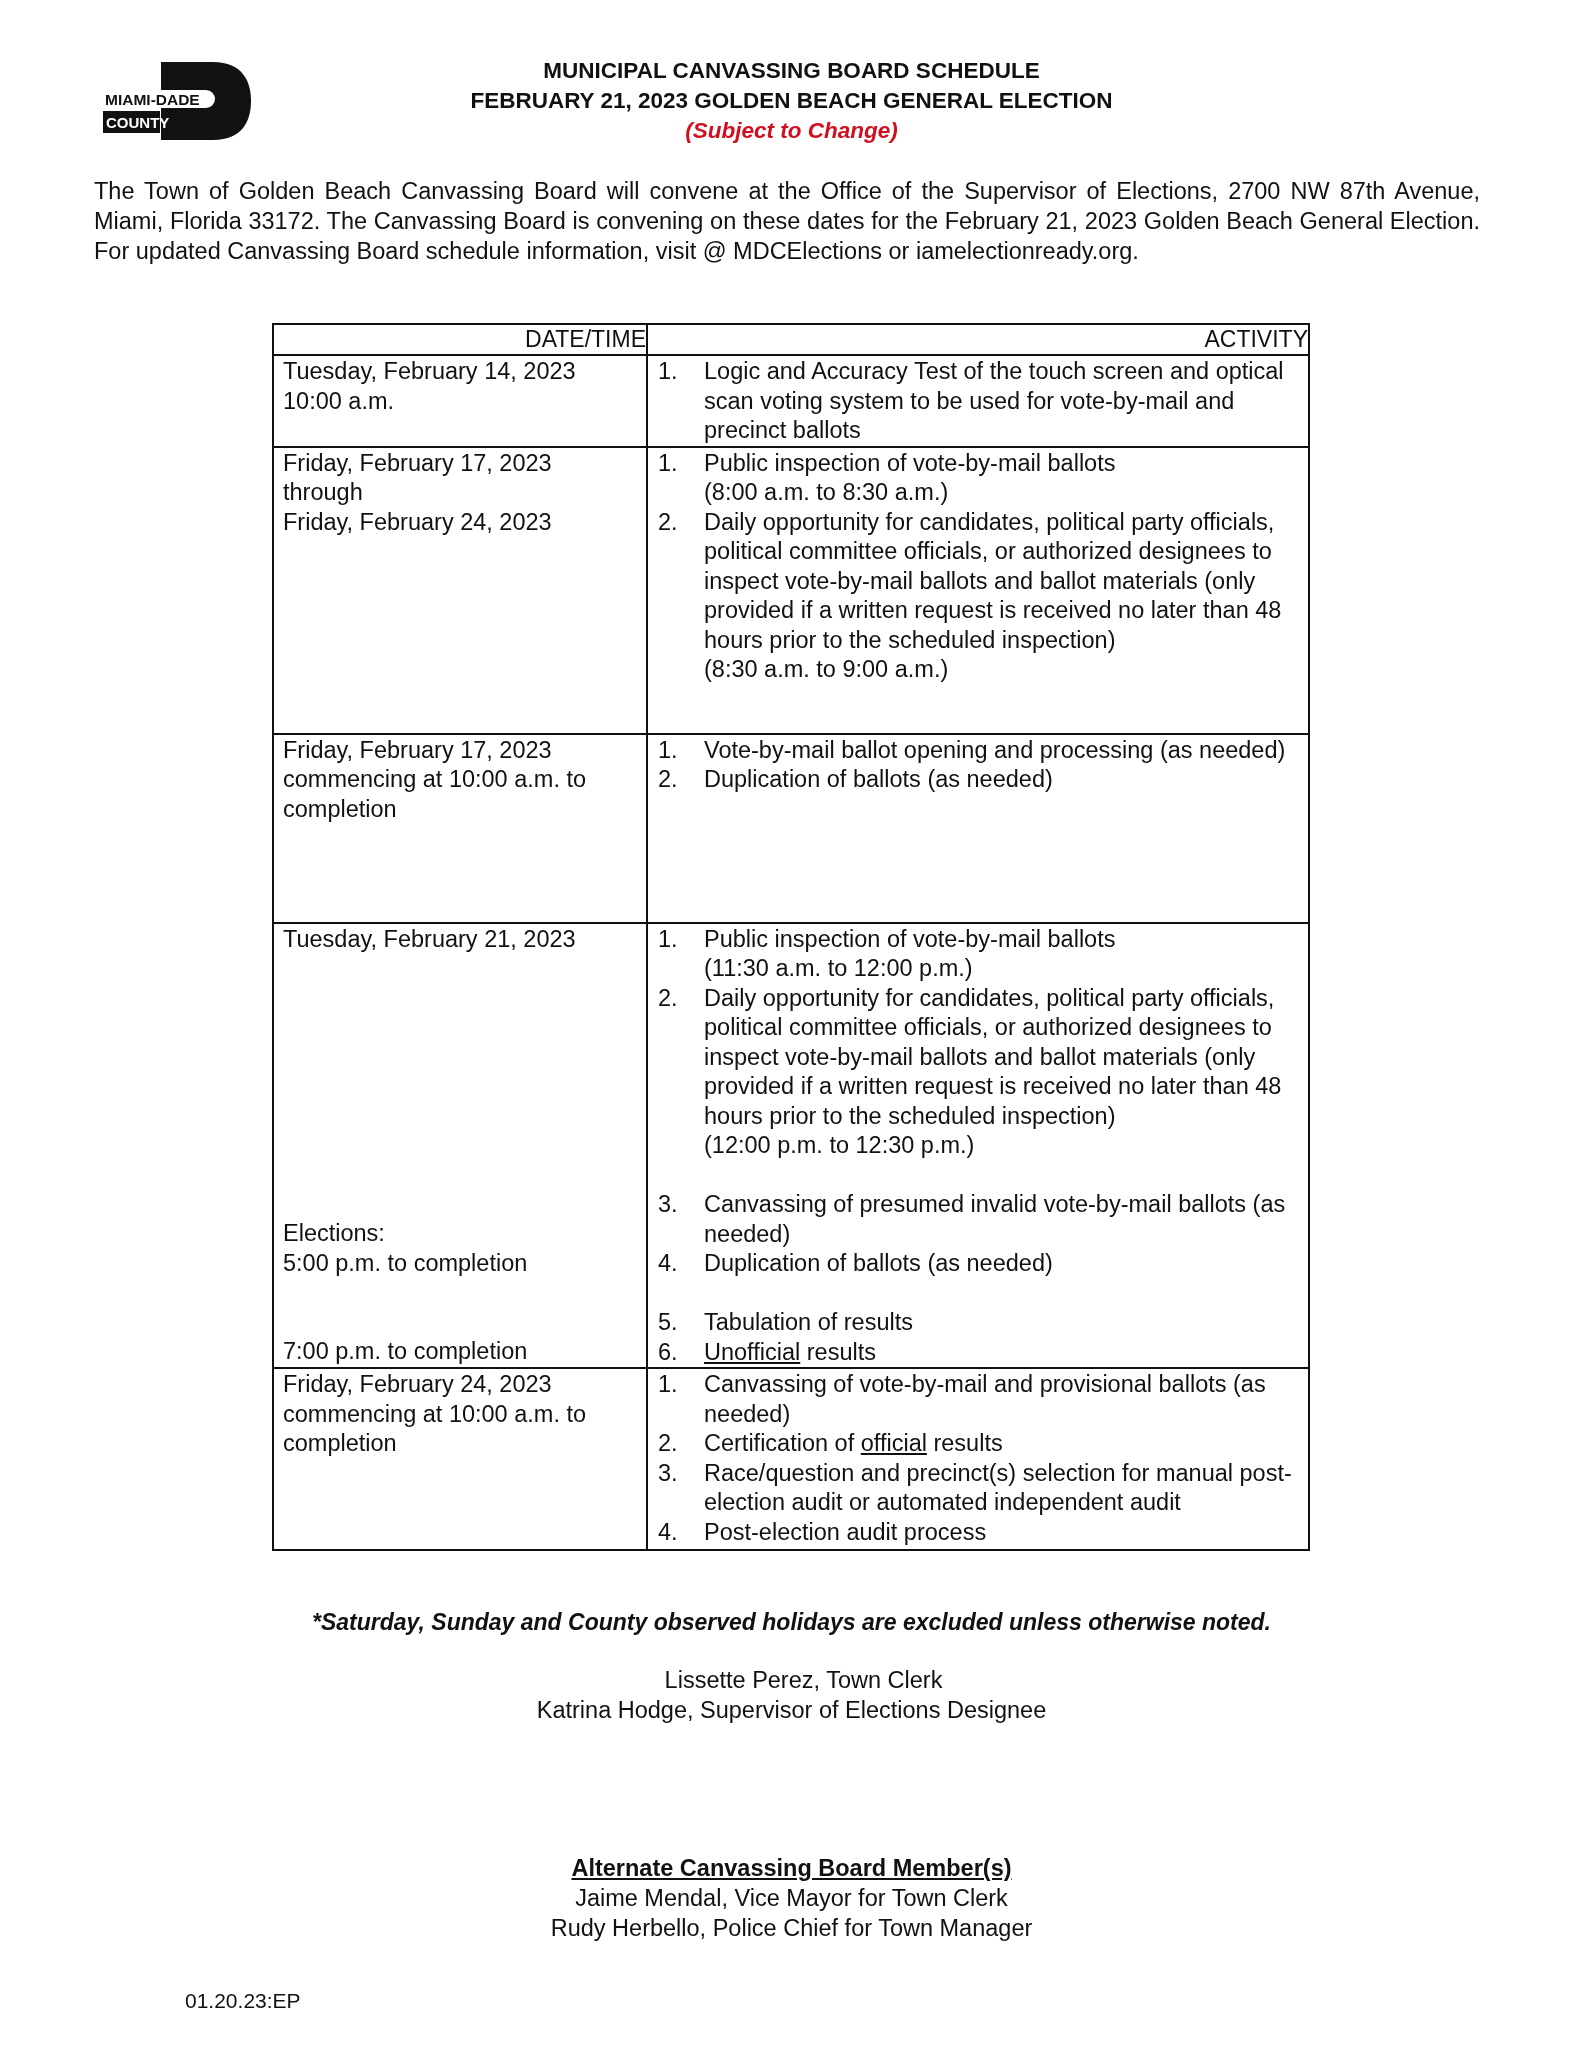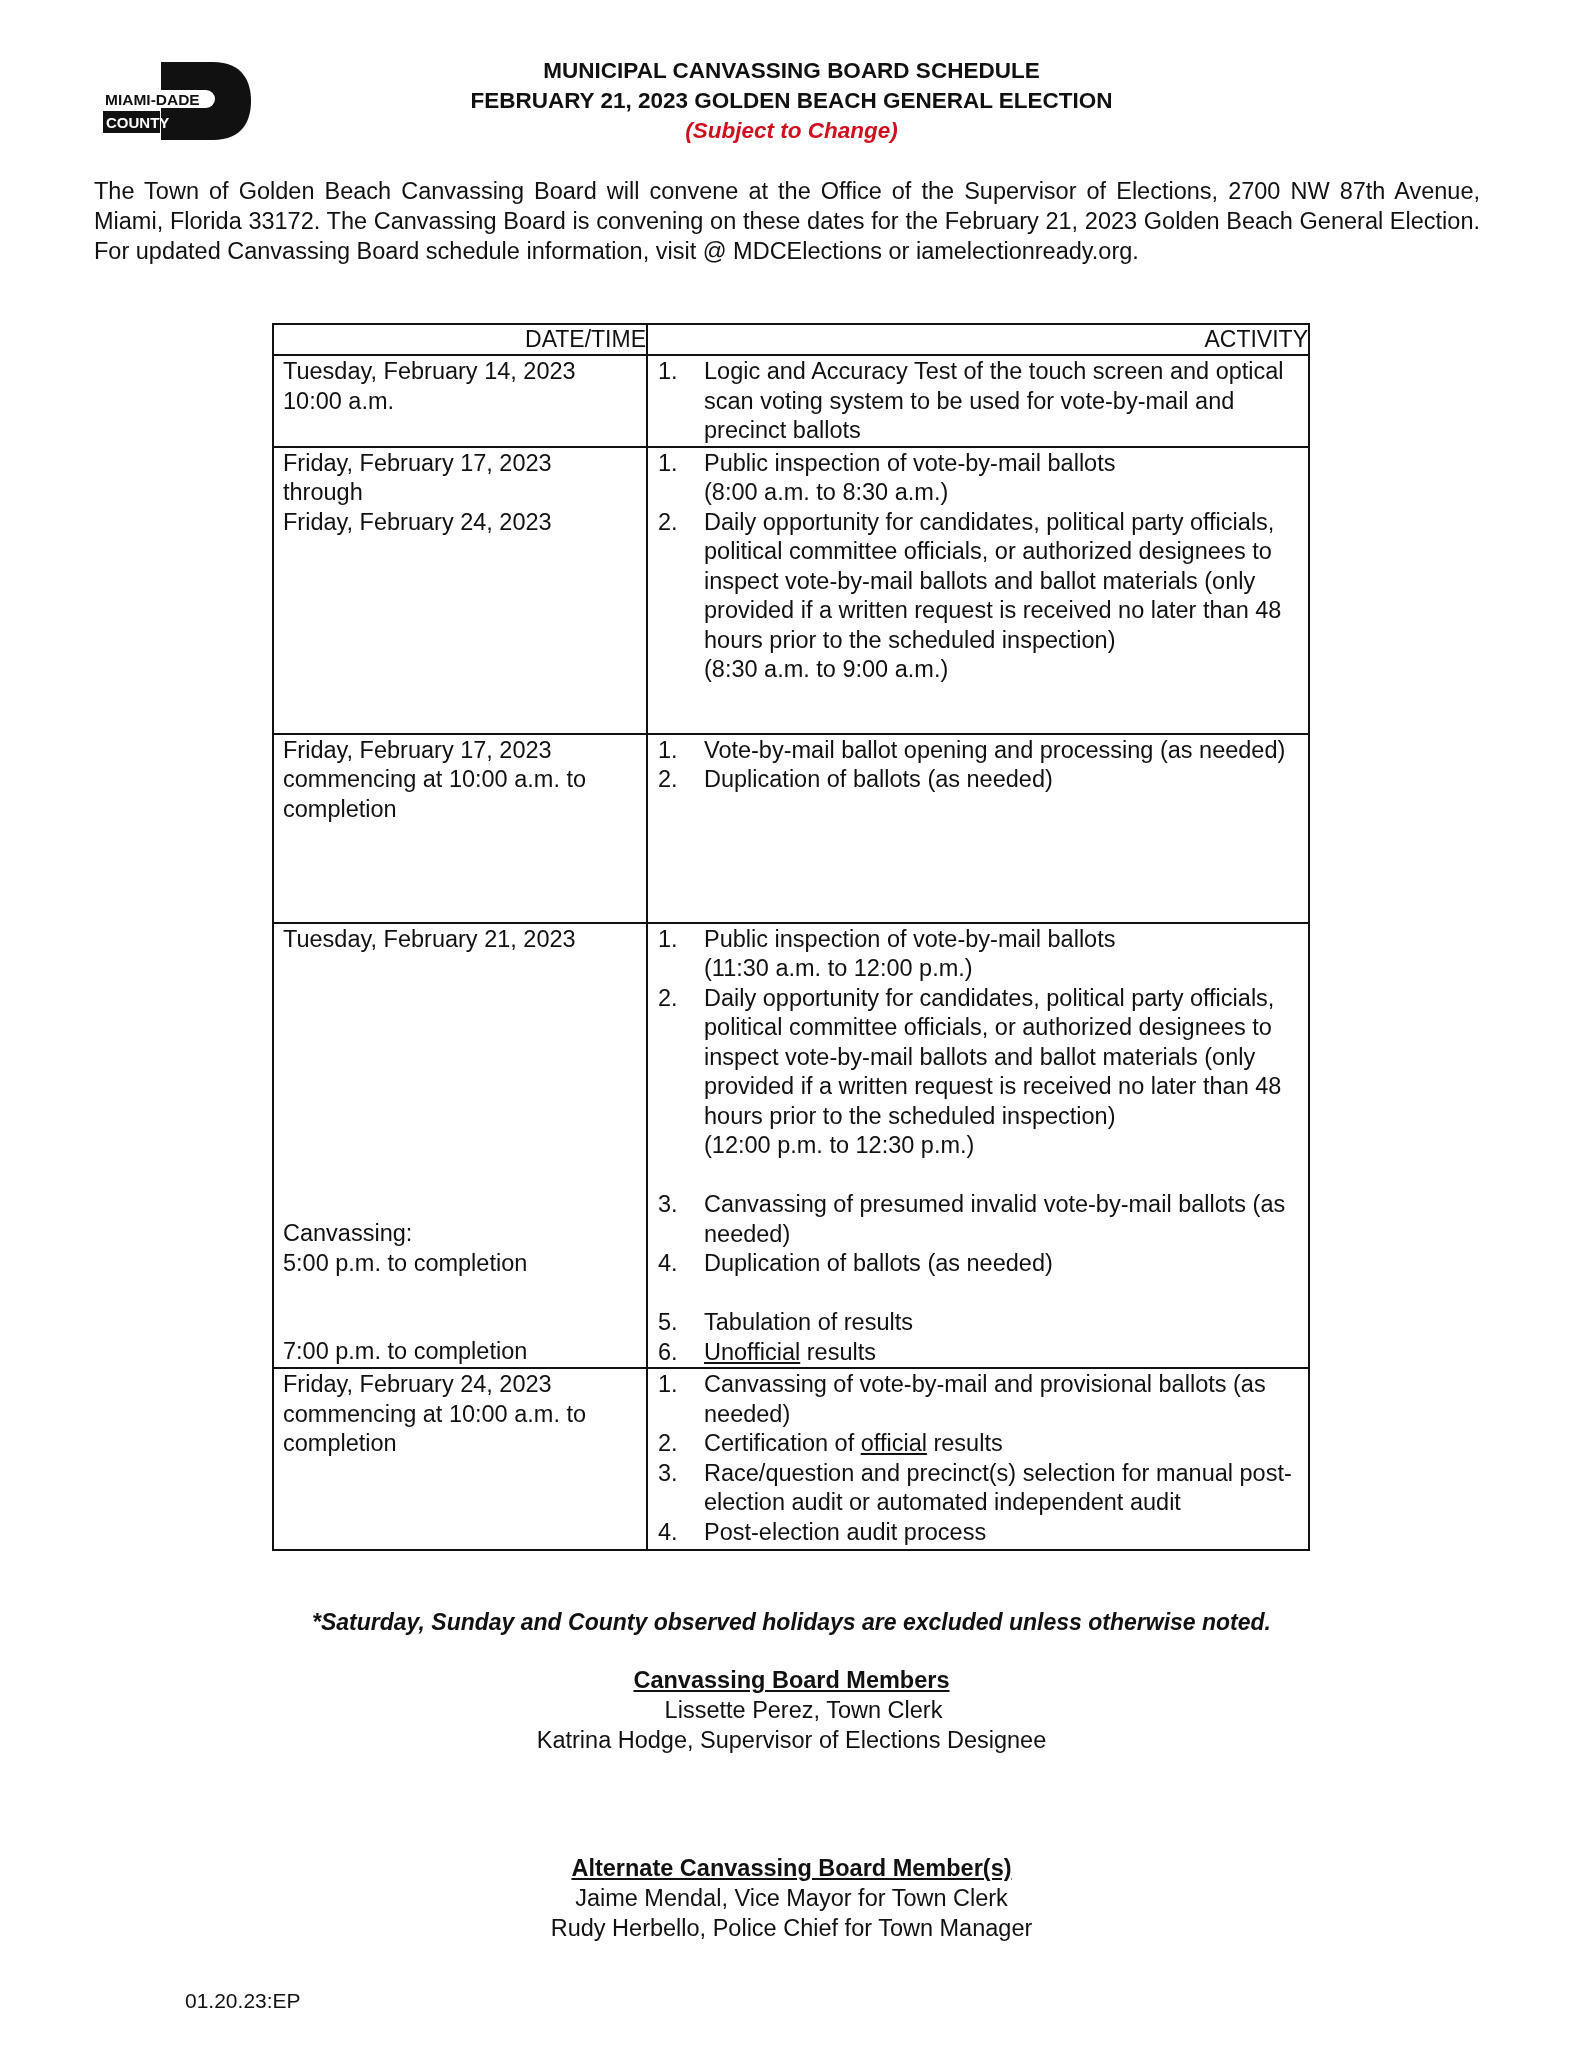--- a/index.html
+++ b/index.html
@@ -93,21 +93,21 @@
           <li><span class="num">1.</span><span>Vote-by-mail ballot opening and processing (as needed)</span></li>
           <li><span class="num">2.</span><span>Duplication of ballots (as needed)</span></li>
         </ol>
       </td>
     </tr>
 
     <tr style="height:414px">
       <td class="cell-date">
         <div>Tuesday, February 21, 2023</div>
         <div style="height:265px"></div>
-        <div>Canvassing:</div>
+        <div>Elections:</div>
         <div>5:00 p.m. to completion</div>
         <div class="block-gap" style="height:59px"></div>
         <div>7:00 p.m. to completion</div>
       </td>
       <td class="cell-act">
         <ol class="act">
           <li><span class="num">1.</span><span>Public inspection of vote-by-mail ballots</span><div>(11:30 a.m. to 12:00 p.m.)</div></li>
           <li><span class="num">2.</span><span>Daily opportunity for candidates, political party officials, political committee officials, or authorized designees to inspect vote-by-mail ballots and ballot materials (only provided if a written request is received no later than 48 hours prior to the scheduled inspection)</span><div>(12:00 p.m. to 12:30 p.m.)</div></li>
         </ol>
         <div class="block-gap"></div>
@@ -137,21 +137,20 @@
           <li><span class="num">4.</span><span>Post-election audit process</span></li>
         </ol>
       </td>
     </tr>
   </tbody>
 </table>
 
 <div class="note">*Saturday, Sunday and County observed holidays are excluded unless otherwise noted.</div>
 
 <div class="members" style="top:1665px">
-  <div class="head">Canvassing Board Members</div>
   <div style="padding-left:24px">Lissette Perez, Town Clerk</div>
   <div>Katrina Hodge, Supervisor of Elections Designee</div>
 </div>
 
 <div class="members" style="top:1853px">
   <div class="head">Alternate Canvassing Board Member(s)</div>
   <div>Jaime Mendal, Vice Mayor for Town Clerk</div>
   <div>Rudy Herbello, Police Chief for Town Manager</div>
 </div>
 

